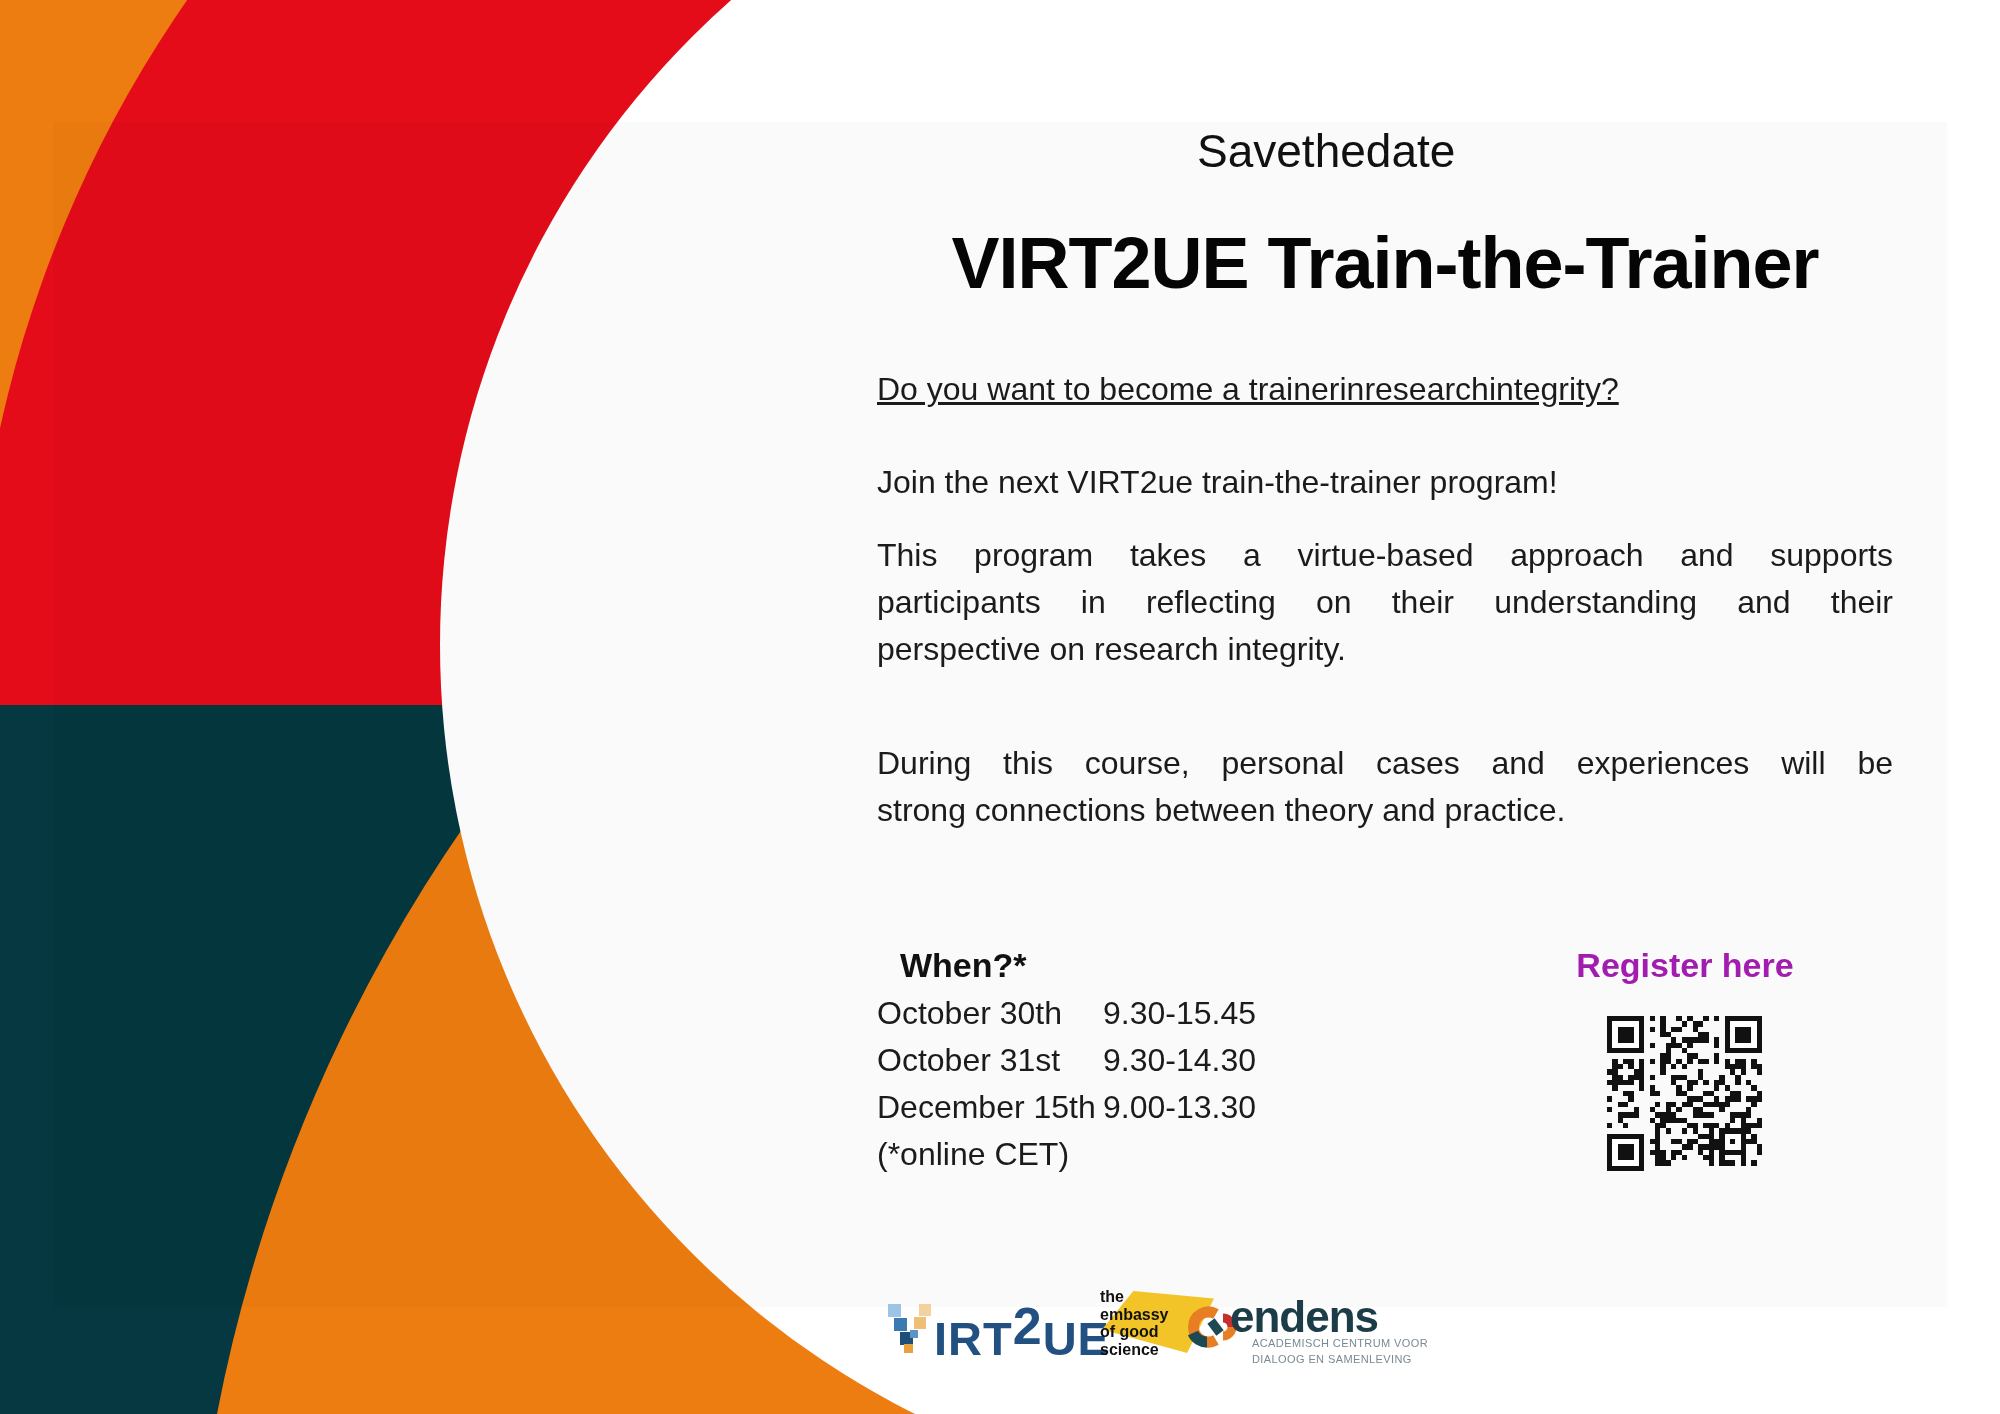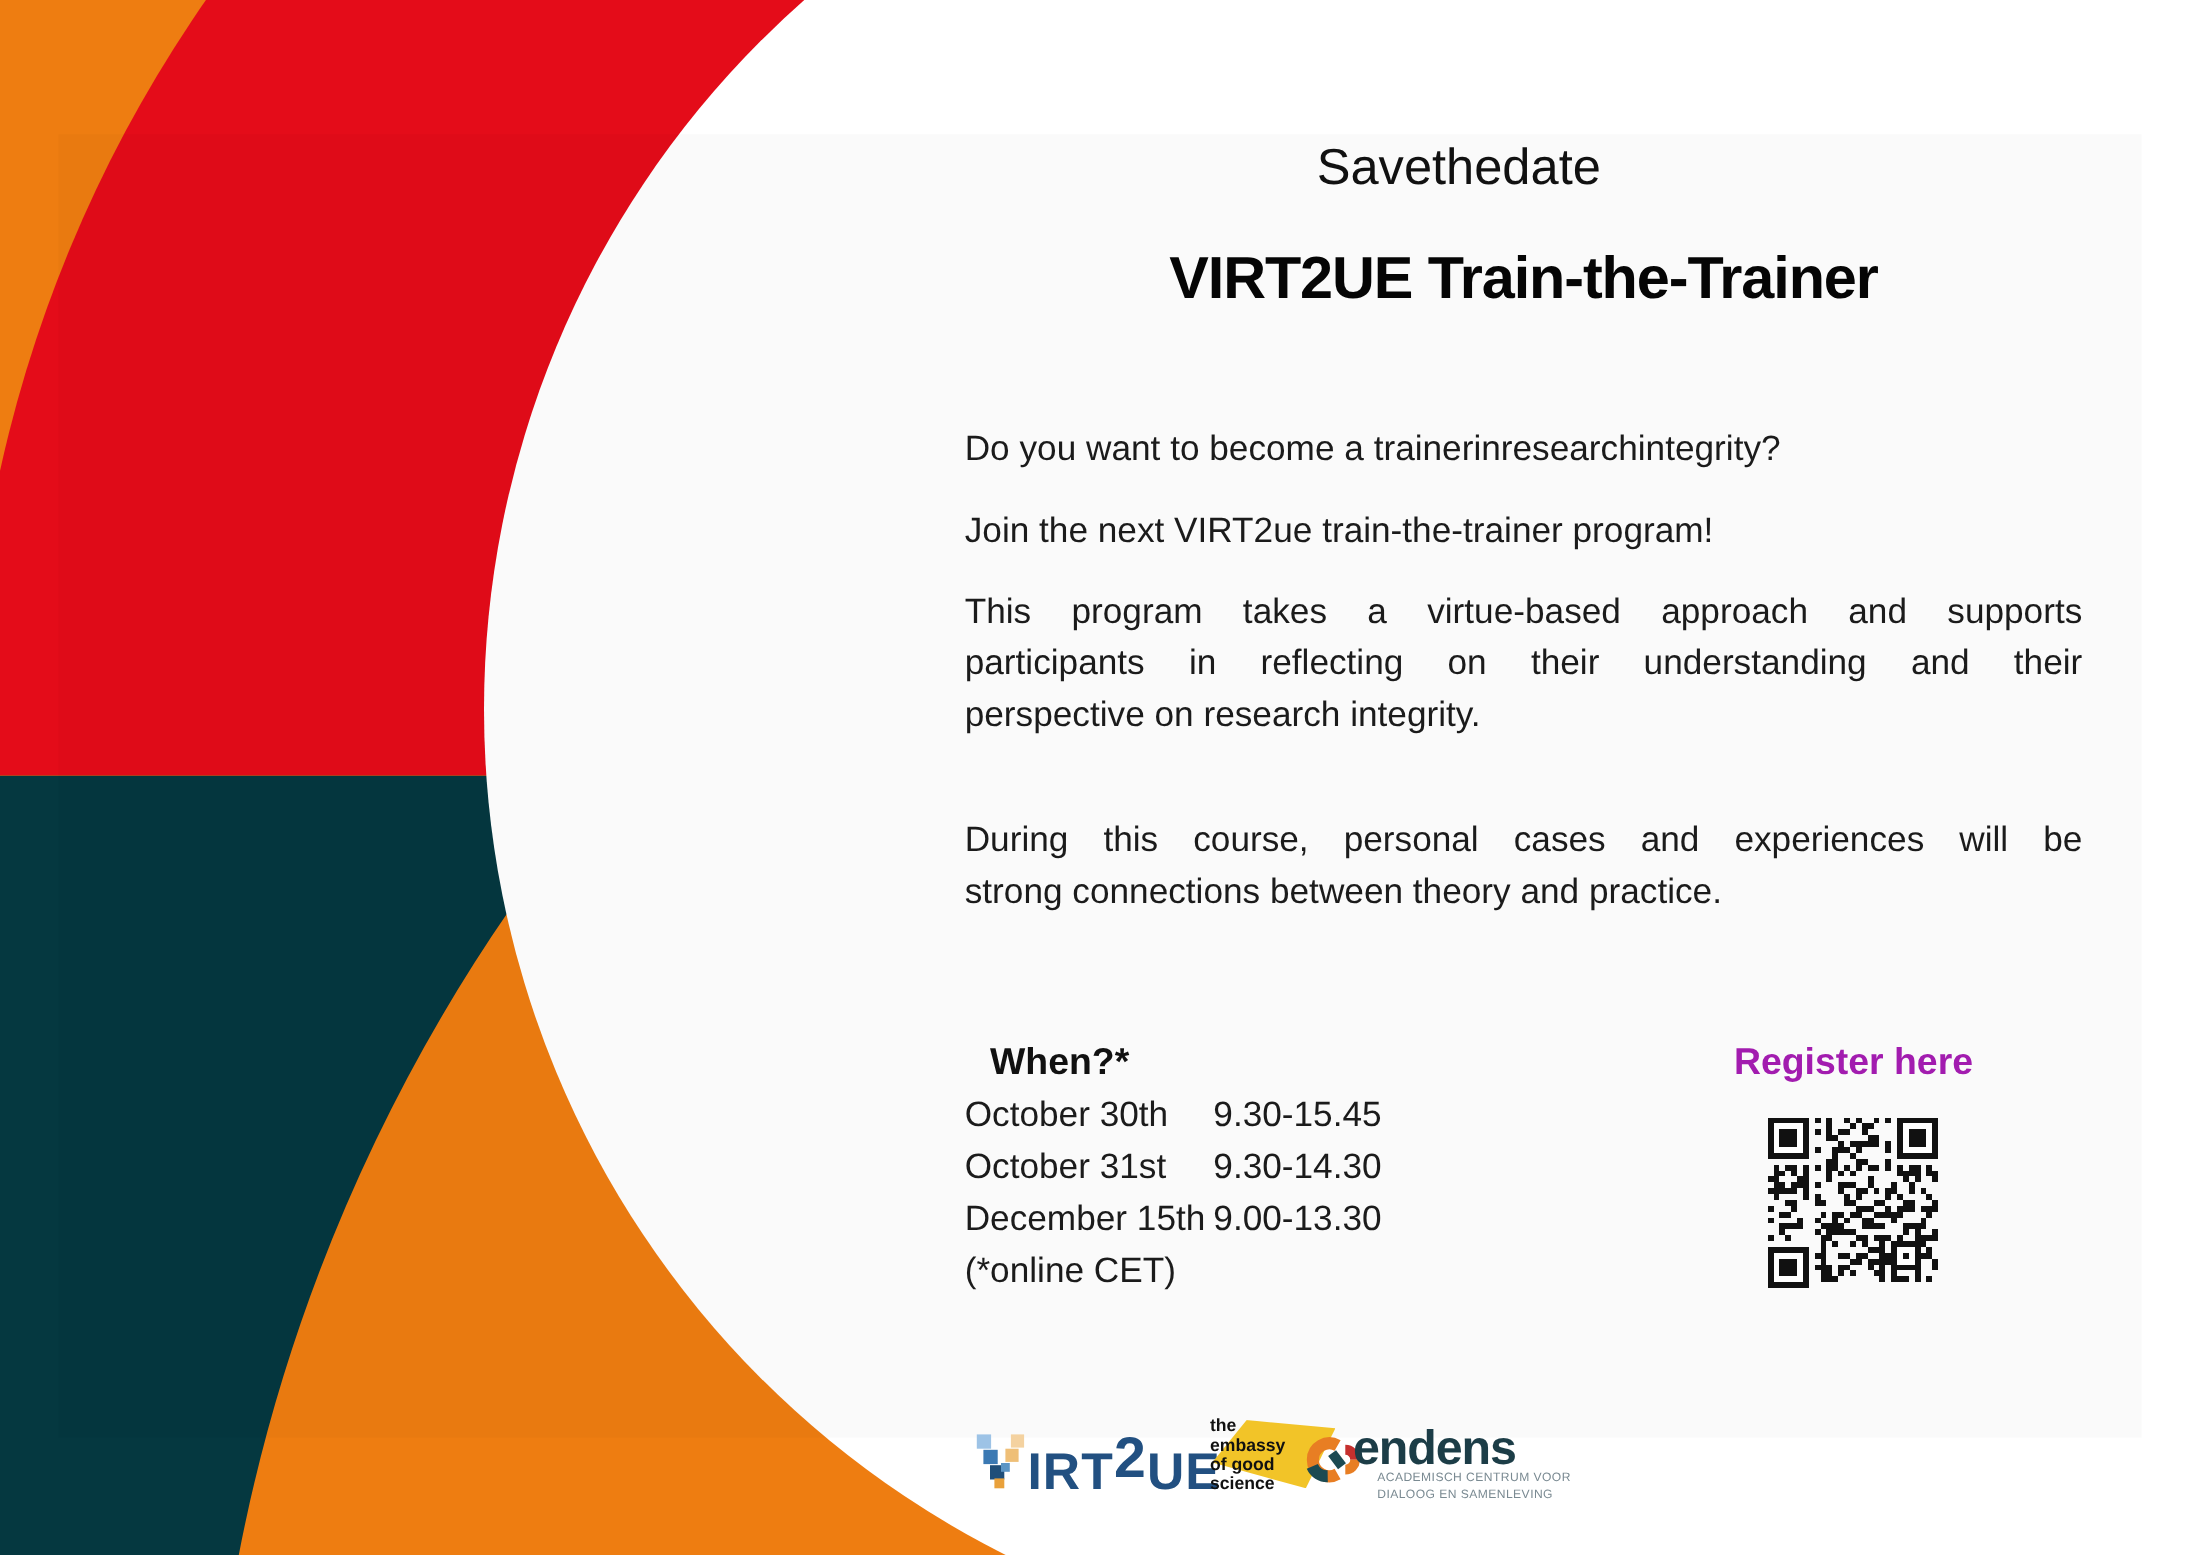--- a/index.html
+++ b/index.html
@@ -11,23 +11,23 @@
   .bg-orange{position:absolute;left:0;top:0;width:950px;height:1414px;z-index:1;}
   .red-clip{position:absolute;left:0;top:0;width:950px;height:705px;overflow:hidden;z-index:2;}
   .red-circle{position:absolute;left:-28px;top:-515px;width:2402px;height:2402px;border-radius:50%;}
   .teal-svg{position:absolute;left:0;top:705px;z-index:2;}
   .white-circle{position:absolute;left:440px;top:-215px;width:1720px;height:1720px;border-radius:50%;background:#ffffff;z-index:3;}
   .panel{position:absolute;left:53px;top:122px;width:1894px;height:1185px;background:rgba(0,0,0,0.02);z-index:4;pointer-events:none;}
   
   .content{position:absolute;left:0;top:0;width:1980px;height:1414px;z-index:10;}
   .kicker{position:absolute;left:1197px;top:124px;font-size:46px;color:#111;}
   .title{position:absolute;left:877px;top:222px;width:1016px;text-align:center;
-         font-size:54px;font-weight:700;letter-spacing:-1px;color:#050505;white-space:nowrap;}
+         font-size:72px;font-weight:700;letter-spacing:-1px;color:#050505;white-space:nowrap;}
   .para{position:absolute;left:877px;width:1016px;font-size:32px;line-height:47px;color:#1b1b1b;}
-  .p1{top:384px;} .p2{top:459px;} .p3{top:532px;} .p4{top:740px;}
+  .p1{top:366px;text-decoration:underline;} .p2{top:459px;} .p3{top:532px;} .p4{top:740px;}
   .jline{text-align:justify;text-align-last:justify;height:47px;overflow:hidden;}
   .jline.last{text-align-last:left;}
   .when-heading{position:absolute;left:877px;top:946px;font-size:34px;font-weight:700;color:#111;margin-left:23px;}
   .schedule{position:absolute;left:877px;top:990px;font-size:32px;line-height:47px;color:#1b1b1b;}
   .sched-row .date{display:inline-block;width:226px;}
   .register-label{position:absolute;left:1530px;top:946px;width:310px;text-align:center;
                   font-size:34px;font-weight:700;color:#a21caf;}
   .qr{position:absolute;left:1607px;top:1016px;width:155px;height:155px;}
   
   .virt2ue-icon{position:absolute;left:886px;top:1300px;}

